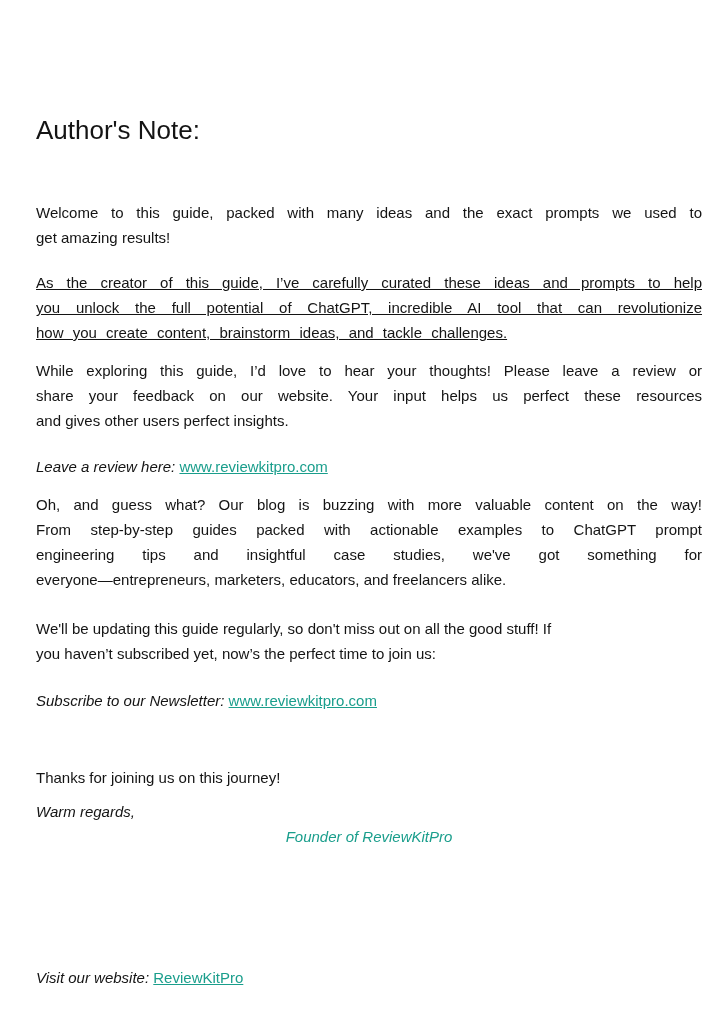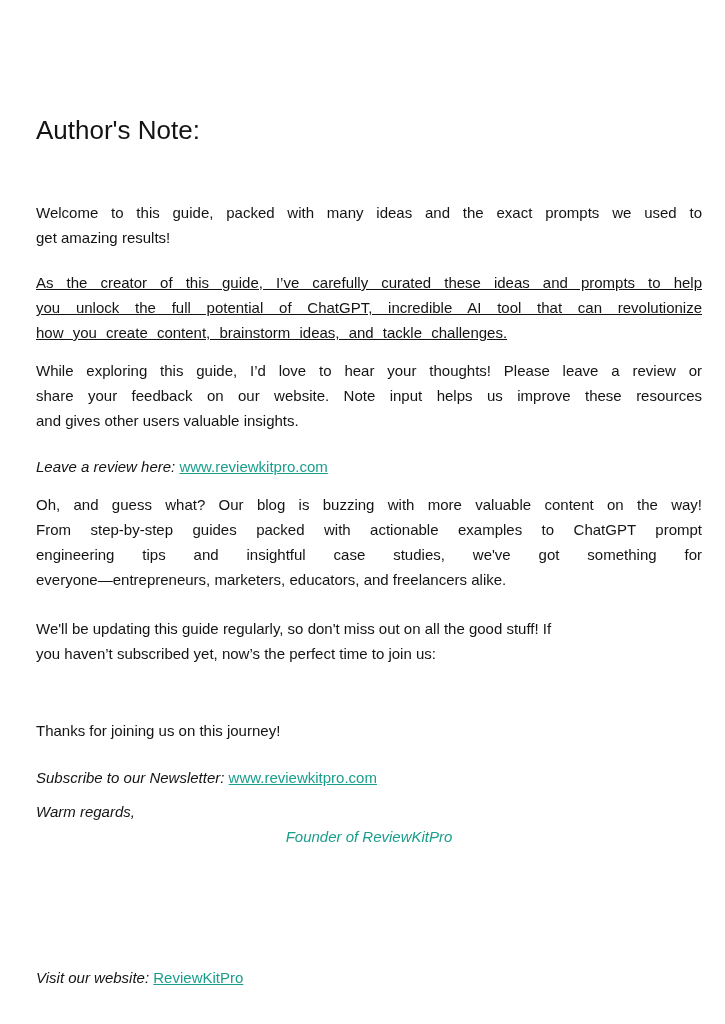--- a/index.html
+++ b/index.html
@@ -51,45 +51,45 @@
   </div>
 
   <div class="para p-creator">
     <div class="line j">As the creator of this guide, I’ve carefully curated these ideas and prompts to help</div>
     <div class="line j">you unlock the full potential of ChatGPT, incredible AI tool that can revolutionize</div>
     <div class="line ws">how you create content, brainstorm ideas, and tackle challenges.</div>
   </div>
 
   <div class="para p-exploring">
     <div class="line j">While exploring this guide, I’d love to hear your thoughts! Please leave a review or</div>
-    <div class="line j">share your feedback on our website. Note input helps us improve these resources</div>
-    <div class="line">and gives other users valuable insights.</div>
+    <div class="line j">share your feedback on our website. Your input helps us perfect these resources</div>
+    <div class="line">and gives other users perfect insights.</div>
   </div>
 
   <div class="para p-review">
     <span class="it">Leave a review here: </span><a class="link">www.reviewkitpro.com</a>
   </div>
 
   <div class="para p-blog">
     <div class="line j">Oh, and guess what? Our blog is buzzing with more valuable content on the way!</div>
     <div class="line j">From step-by-step guides packed with actionable examples to ChatGPT prompt</div>
     <div class="line j">engineering tips and insightful case studies, we've got something for</div>
     <div class="line">everyone—entrepreneurs, marketers, educators, and freelancers alike.</div>
   </div>
 
   <div class="para p-updates">
     <div class="line">We'll be updating this guide regularly, so don't miss out on all the good stuff! If</div>
     <div class="line">you haven’t subscribed yet, now’s the perfect time to join us:</div>
   </div>
 
-  <div class="para p-thanks">Thanks for joining us on this journey!</div>
-
   <div class="para p-newsletter">
     <span class="it">Subscribe to our Newsletter: </span><a class="link">www.reviewkitpro.com</a>
   </div>
+
+  <div class="para p-thanks">Thanks for joining us on this journey!</div>
 
   <div class="para p-warm">Warm regards,</div>
 
   <div class="para p-founder it accent">Founder of ReviewKitPro</div>
 
   <div class="para p-visit">
     <span class="it">Visit our website: </span><a class="link">ReviewKitPro</a>
   </div>
 
 </div>

